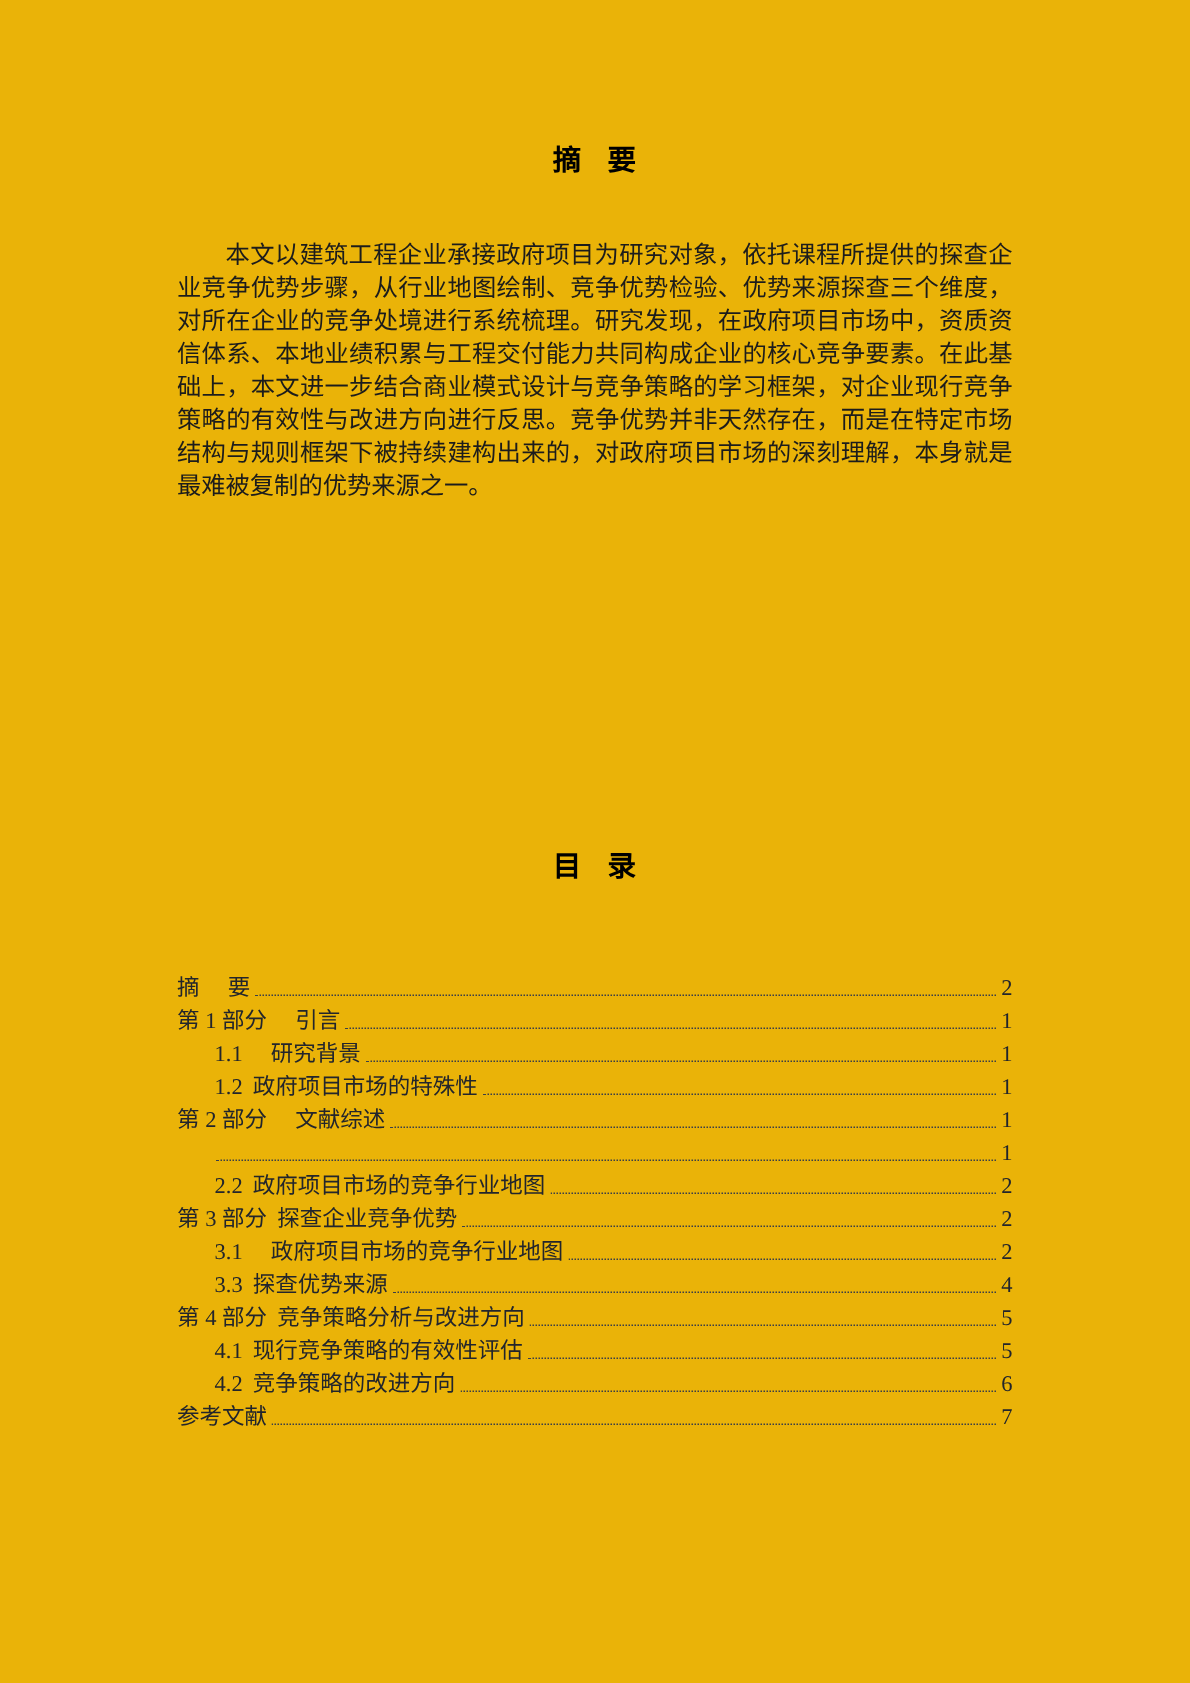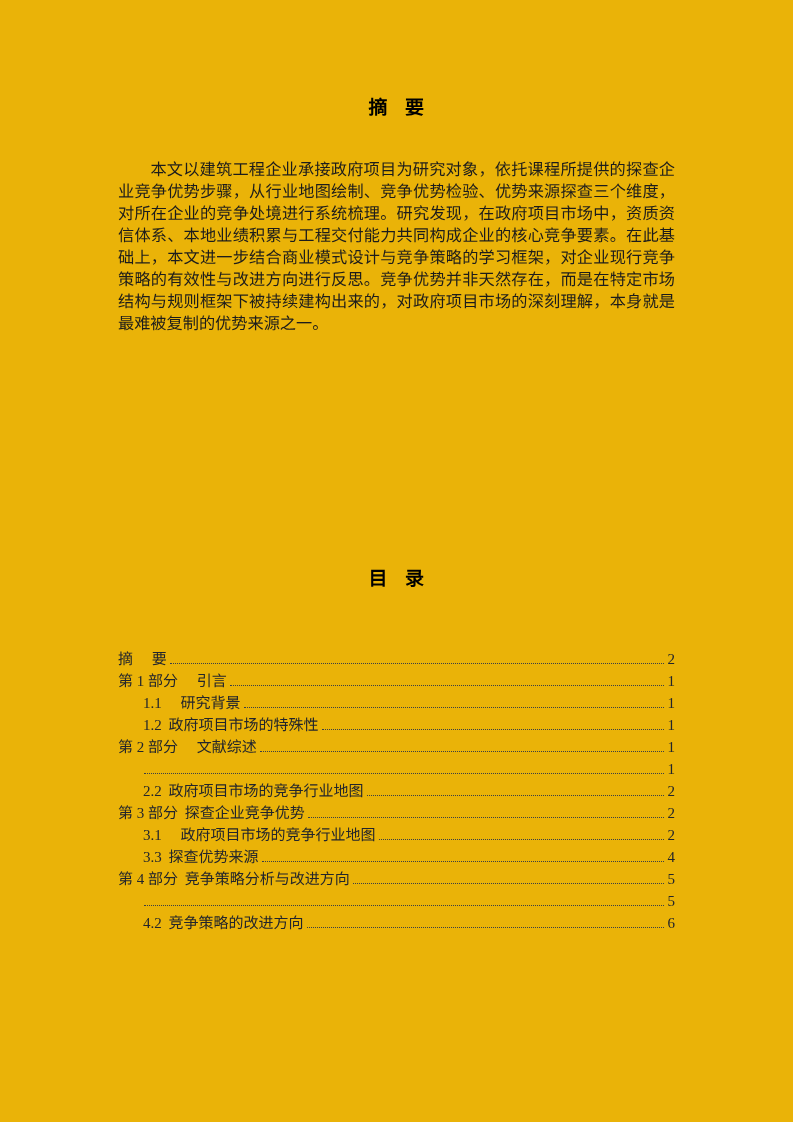--- a/index.html
+++ b/index.html
@@ -208,24 +208,30 @@
           <span class="toc-title"><span class="toc-num">3.3</span><span class="toc-gap-narrow"></span><span>探查优势来源</span></span>
           <span class="toc-leader"></span>
           <span class="toc-page">4</span>
         </li>
         <li class="toc-entry">
           <span class="toc-title"><span class="toc-num">第 4 部分</span><span class="toc-gap-narrow"></span><span>竞争策略分析与改进方向</span></span>
           <span class="toc-leader"></span>
           <span class="toc-page">5</span>
         </li>
         <li class="toc-entry level-2">
+          <span class="toc-title"><span class="toc-num">4.1</span><span class="toc-gap-narrow"></span><span>现行竞争策略的有效性评估</span></span>
           <span class="toc-leader"></span>
           <span class="toc-page">5</span>
         </li>
         <li class="toc-entry level-2">
           <span class="toc-title"><span class="toc-num">4.2</span><span class="toc-gap-narrow"></span><span>竞争策略的改进方向</span></span>
           <span class="toc-leader"></span>
           <span class="toc-page">6</span>
+        </li>
+        <li class="toc-entry">
+          <span class="toc-title"><span class="toc-num">参考文献</span></span>
+          <span class="toc-leader"></span>
+          <span class="toc-page">7</span>
         </li>
       </ul>
   </section>
 
 </div>
 
 </body></html>

